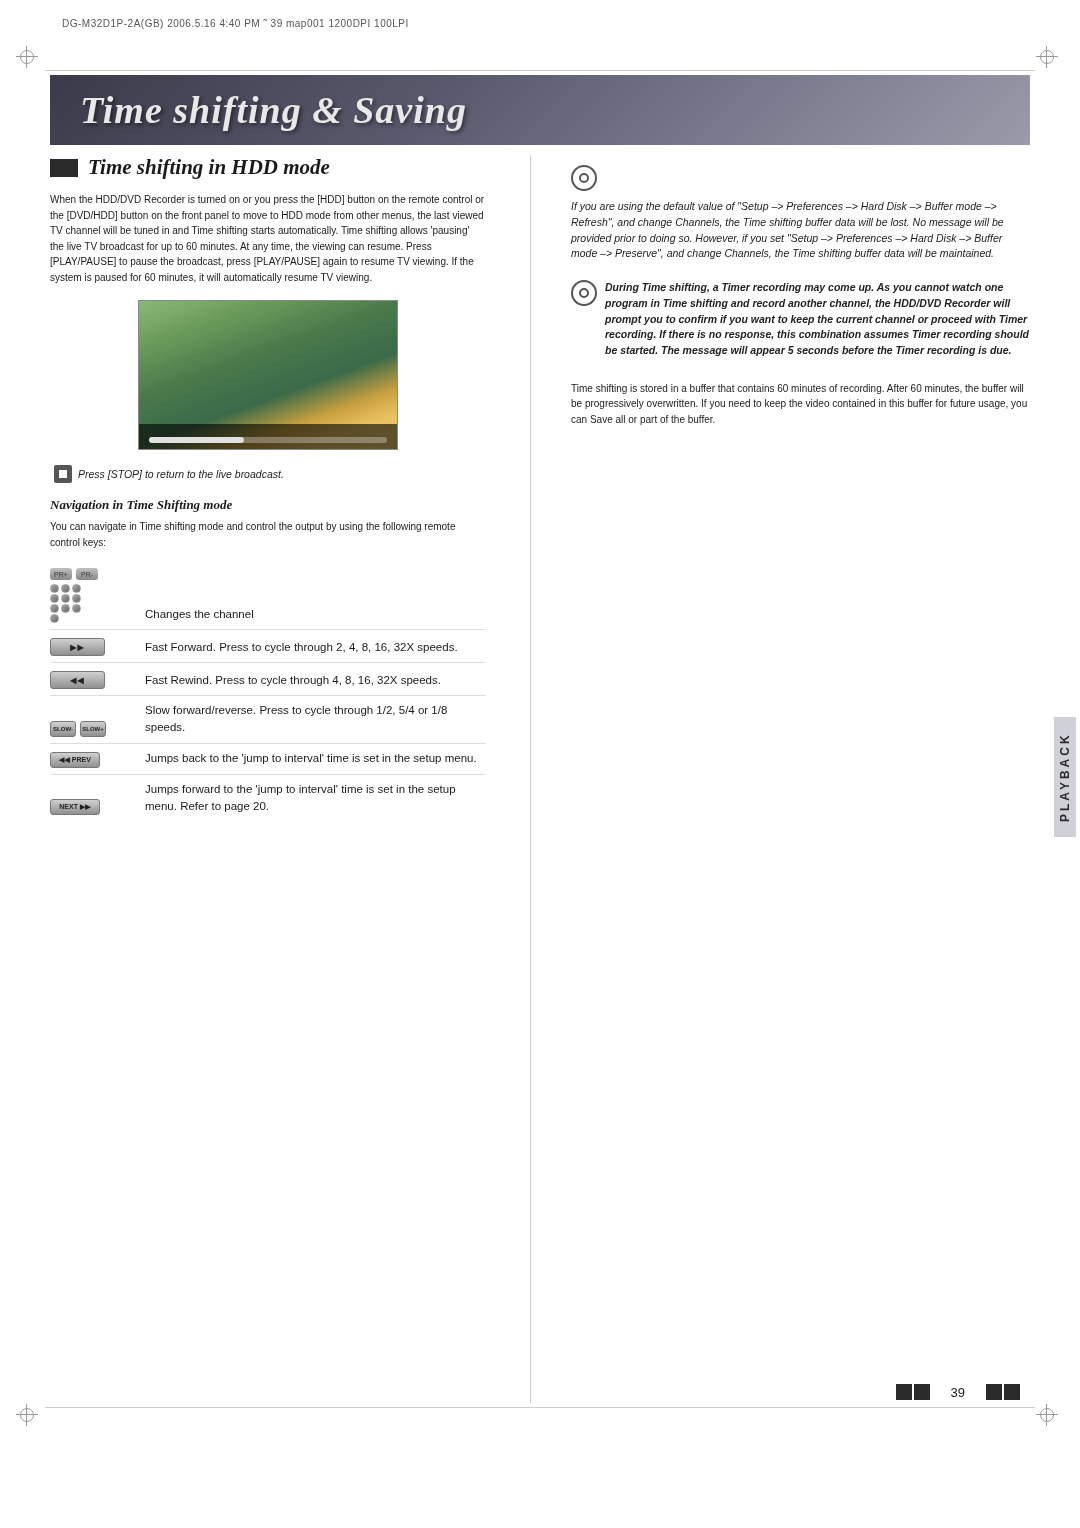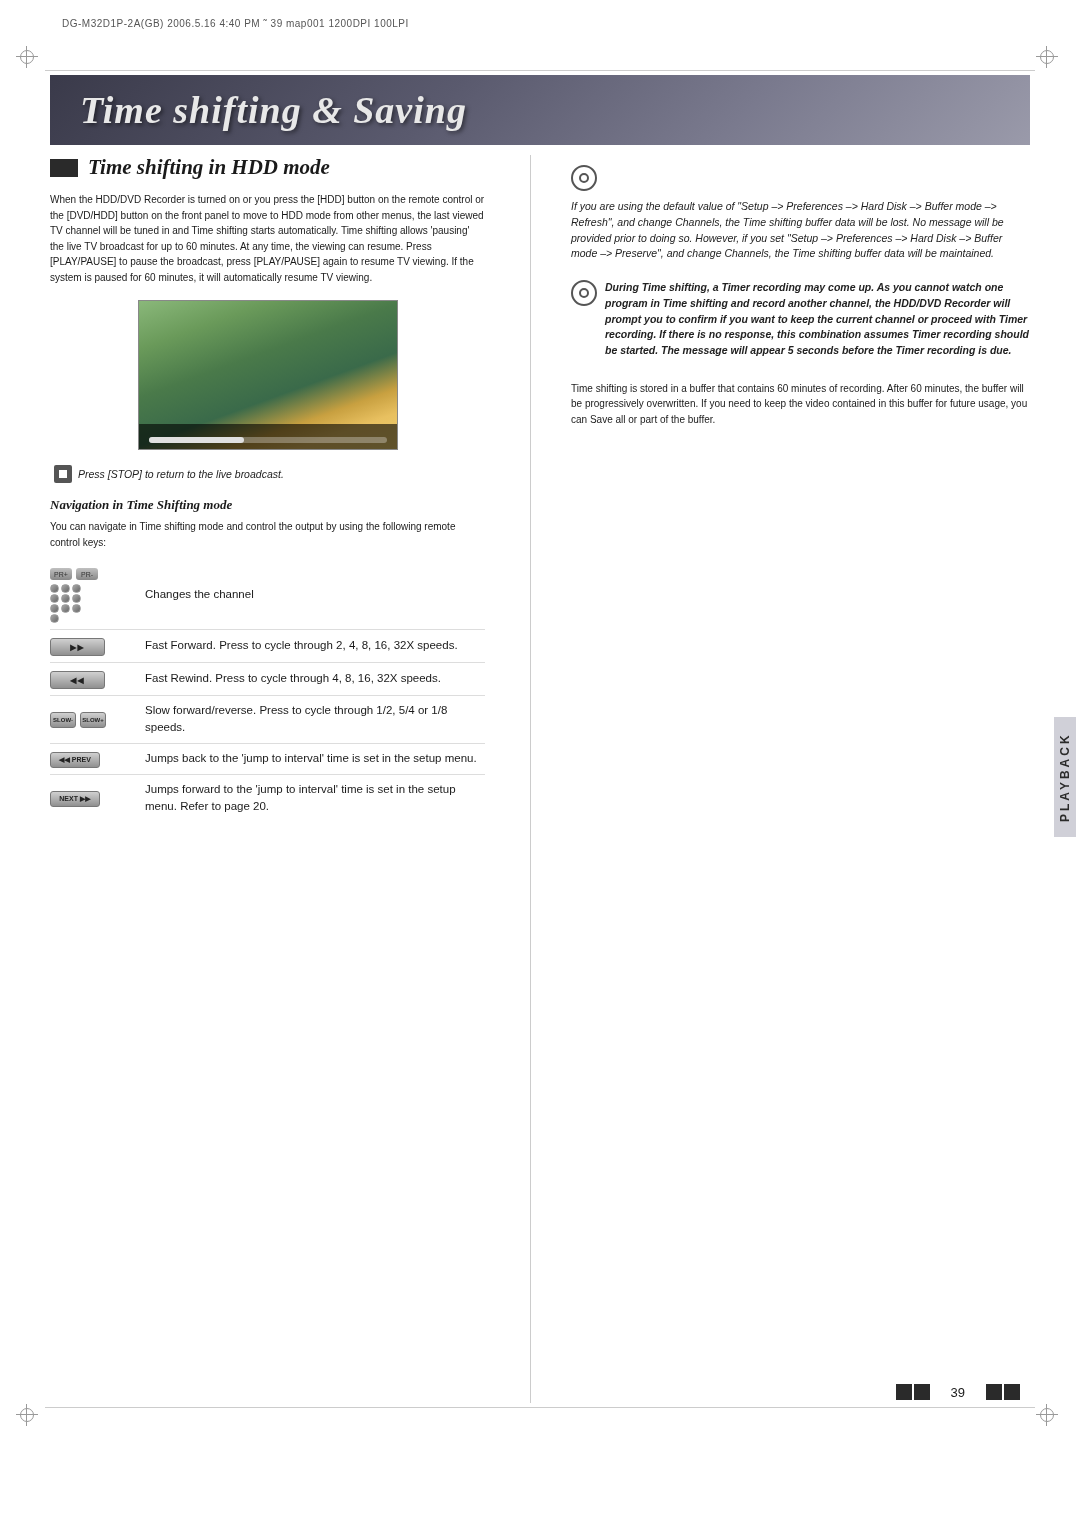--- a/index.html
+++ b/index.html
@@ -244,21 +244,21 @@
       font-size: 13px;
       font-weight: bold;
       font-style: italic;
       color: #1a1a1a;
       margin: 14px 0 6px 0;
       font-family: Georgia, serif;
     }
 
     .control-row {
       display: flex;
-      align-items: center;
+      align-items: flex-end;
       padding: 6px 0;
       border-bottom: 1px solid #ddd;
       gap: 15px;
     }
 
     .control-row:last-child {
       border-bottom: none;
     }
 
     .control-icon-area {

